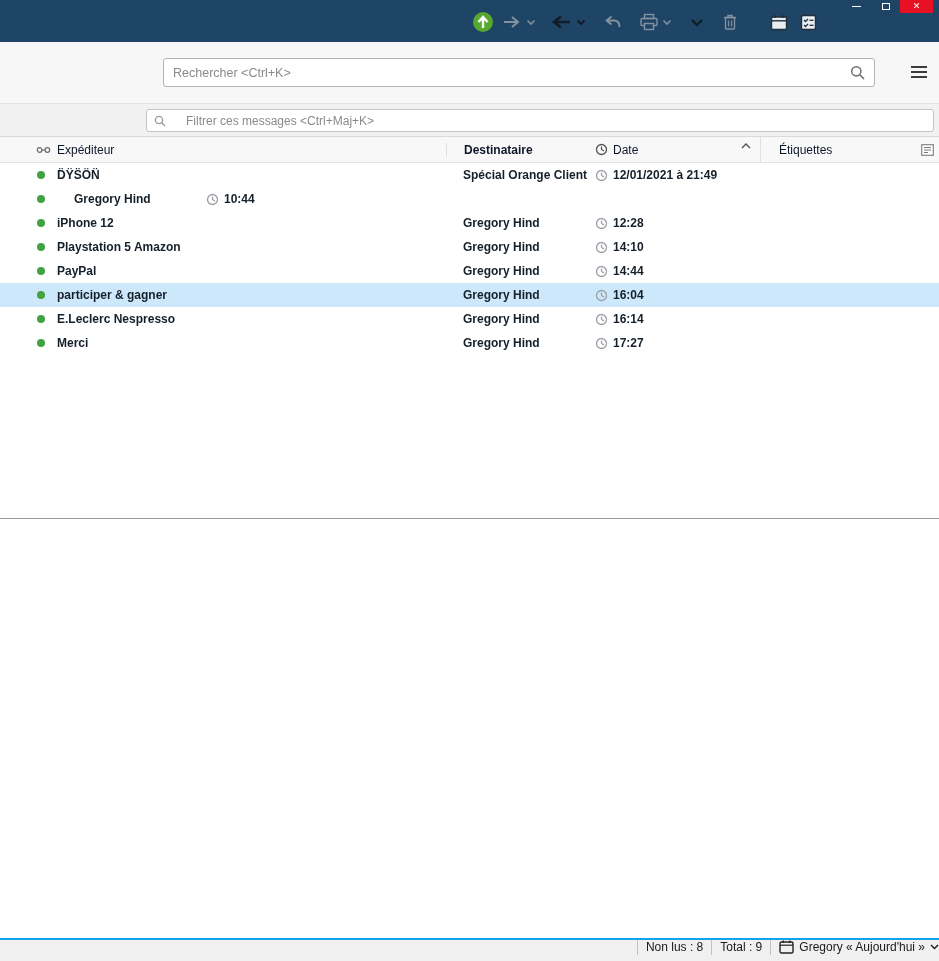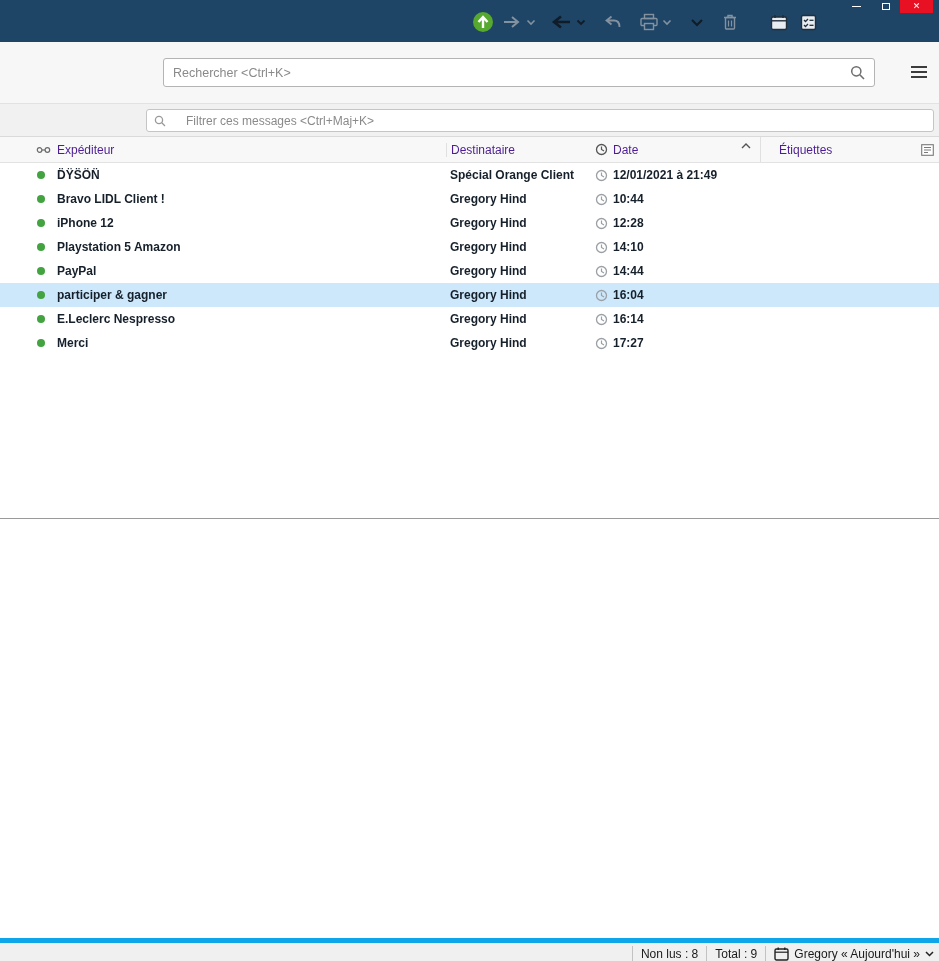--- a/index.html
+++ b/index.html
@@ -29,46 +29,46 @@
 
   
   .filter-row { height: 33px; background: #f1f1f2; border-bottom: 1px solid #dadadb; position: relative; }
   .filter-box { position: absolute; left: 146px; top: 5px; width: 788px; height: 23px; background: #fff;
                 border: 1px solid #c5c5c5; border-radius: 3px; display: flex; align-items: center; padding: 0 7px; }
   .filter-box input { flex: 1; border: none; outline: none; font-family: "Liberation Sans", sans-serif;
                       font-size: 12px; color: #333; background: transparent; margin-left: 20px; }
 
   
   .list-header { height: 26px; display: flex; align-items: center; background: #f8f8f8;
-                 border-bottom: 1px solid #e2e2e2; font-size: 12px; color: #4c1d95; }
+                 border-bottom: 1px solid #e2e2e2; font-size: 12px; color: #0f172a; }
   .c-thread { width: 57px; display: flex; align-items: center; }
   .c-sender { width: 389px; }
-  .c-recipient { width: 144px; padding-left: 4px; }
+  .c-recipient { width: 144px; padding-left: 17px; font-weight: bold; }
   .c-clock { width: 23px; display: flex; justify-content: center; }
   .c-date { width: 147px; display: flex; align-items: flex-start; }
   .c-tags { flex: 1; padding-left: 18px; }
   .c-picker { width: 18px; display: flex; justify-content: flex-start; }
   .hdr-recipient { border-left: 1px solid #e0e0e0; }
   .hdr-tags { border-left: 1px solid #e0e0e0; align-self: stretch; display: flex; align-items: center; }
   .hdr-date .spacer { flex: 1; }
   .hdr-thread svg { margin-left: 36px; }
 
   
   .list-body { height: 355px; background: #fff; overflow: hidden; }
   .row { height: 24px; display: flex; align-items: center; font-size: 12px; font-weight: bold; color: #16202b; }
   .row.selected { background: #cde8fb; }
   .dot { width: 8px; height: 8px; border-radius: 50%; background: #43a340; margin-left: 37px; display: inline-block; }
 
   
   .splitter { height: 1px; background: #9a9a9a; cursor: row-resize; }
   .preview { height: 419px; background: #fff; }
 
   
-  .statusbar { height: 23px; background: #f0f0f1; border-top: 5px solid #0ea5e9; display: flex;
-               align-items: flex-end; justify-content: flex-end; font-size: 12px; color: #1a1a1a; padding-right: 5px; }
+  .statusbar { height: 23px; background: #f0f0f1; border-top: 2px solid #0ea5e9; display: flex;
+               align-items: flex-start; justify-content: flex-end; font-size: 12px; color: #1a1a1a; }
   .sb-sep { width: 1px; height: 15px; background: #c2c2c2; margin: 0 8px; }
   .sb-today { display: flex; align-items: center; gap: 5px; cursor: default; }
 </style>
 </head>
 <body>
 
 <div class="app">
 
   <div class="titlebar">
     <div class="win-controls">
@@ -226,21 +226,20 @@
     </div>
     <div class="c-date">12/01/2021 à 21:49</div>
     <div class="c-tags"></div>
     <div class="c-picker"></div>
   </div>
 
   <div class="row">
     <div class="c-thread">
           <span class="dot"></span>
         </div>
-    <div class="c-sender">Bravo LIDL Client !</div>
     <div class="c-recipient">Gregory Hind</div>
     <div class="c-clock">
       <svg width="13" height="13" viewBox="0 0 13 13">
             <circle cx="6.5" cy="6.5" r="5" fill="none" stroke="#9aa0a6" stroke-width="1.3"></circle>
             <path d="M6.5 3.6 V6.5 L9 8.1" stroke="#9aa0a6" stroke-width="1.2" fill="none"></path>
           </svg>
     </div>
     <div class="c-date">10:44</div>
     <div class="c-tags"></div>
     <div class="c-picker"></div>

